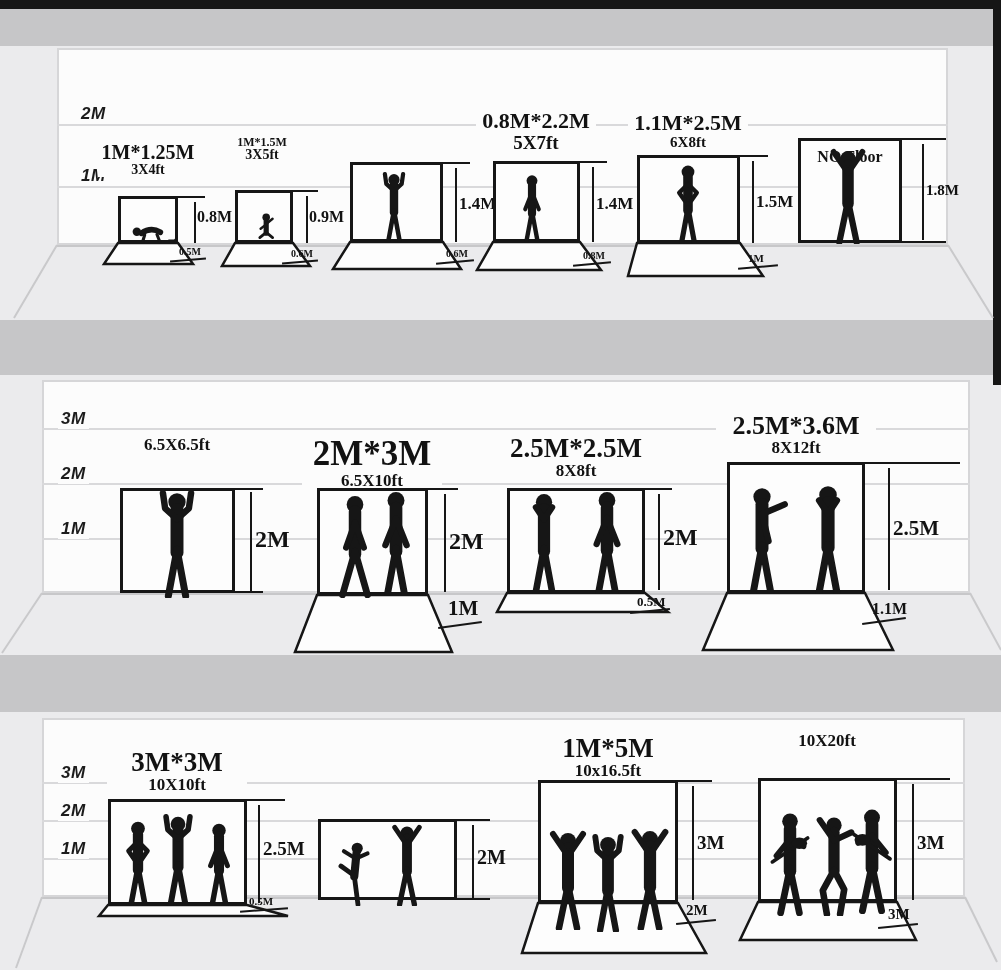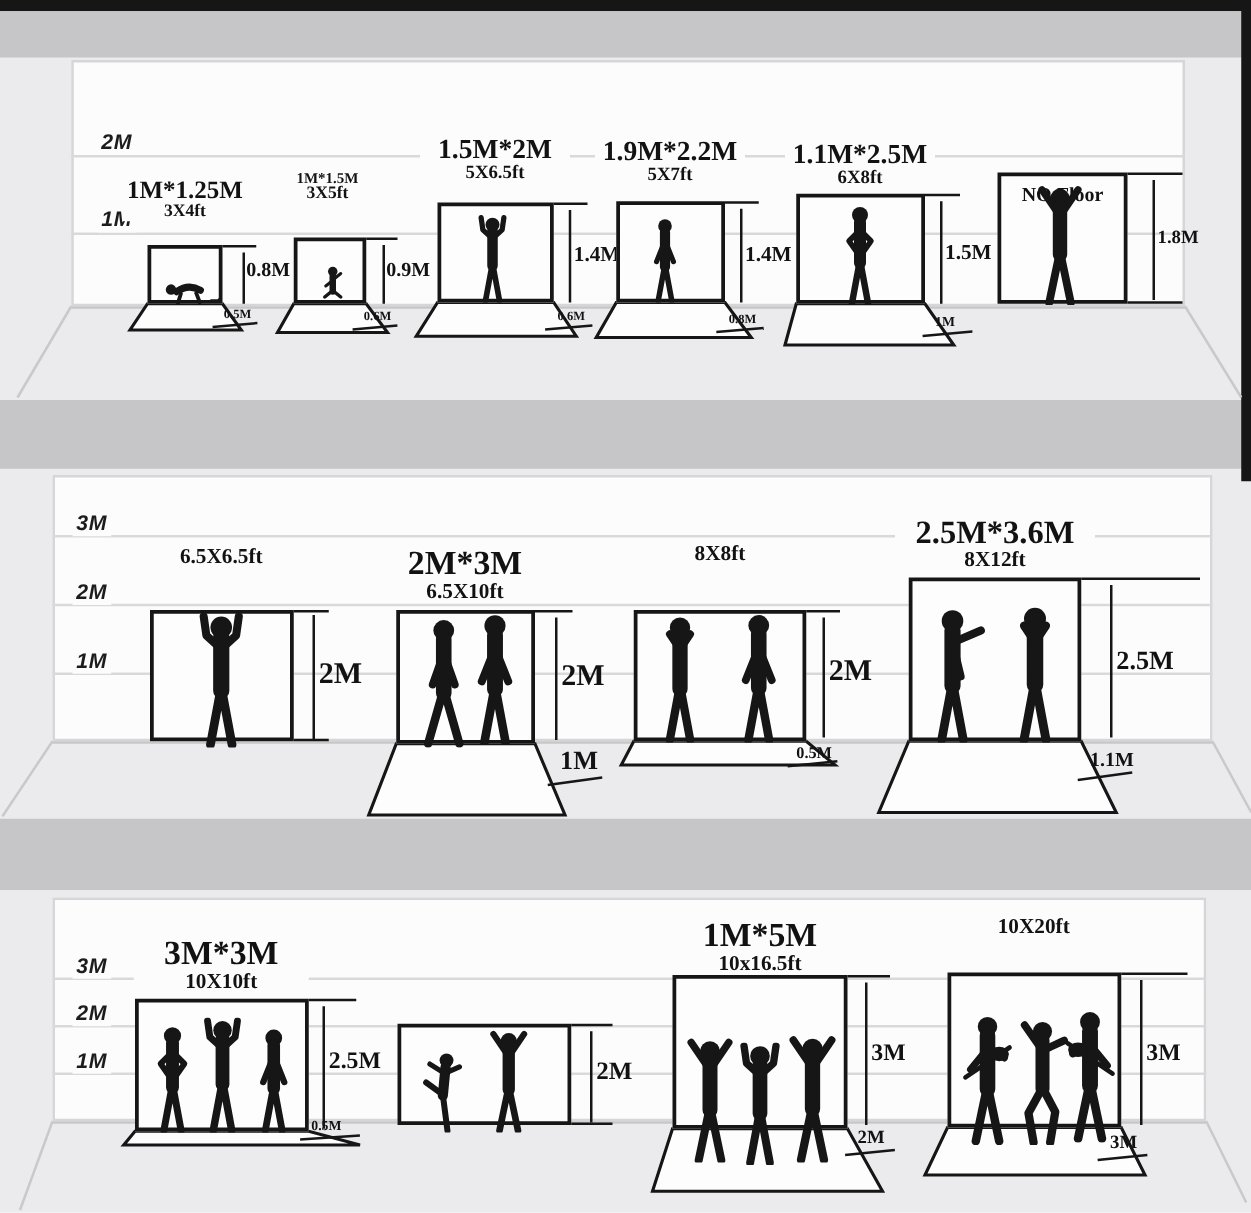--- a/index.html
+++ b/index.html
@@ -222,42 +222,38 @@
         <use href="#p-sit"></use>
       </svg>
     <div class="hline" style="left:293px;top:190px;width:25px"></div>
     <div class="vline" style="left:306px;top:196px;height:47px"></div>
     <div class="dlab" style="left:309px;top:208px;font-size:16px">0.9M</div>
     <div class="flab" style="left:291px;top:248px;font-size:10px">0.6M</div>
     <div class="hline" style="left:282px;top:261px;width:36px;transform:rotate(-5deg)"></div>
   </div>
 
   <div class="bd">
-    <div class="t" style="left:336px;top:108px;width:120px">
-        <div class="t1" style="font-size:22px">1.5M*2M</div>
-        <div class="t2" style="font-size:15px">5X6.5ft</div>
-      </div>
     <svg class="trap" style="left:330px;top:240px" width="140" height="32">
         <polygon points="20,2 113,2 131,29 3,29"></polygon>
       </svg>
     <div class="frame" style="left:350px;top:162px;width:93px;height:80px"></div>
     <svg class="fig" style="left:372px;top:172px" width="44" height="70" viewBox="0 0 100 200">
         <use href="#p-w"></use>
       </svg>
     <div class="hline" style="left:443px;top:162px;width:27px"></div>
     <div class="vline" style="left:455px;top:168px;height:74px"></div>
     <div class="dlab" style="left:459px;top:194px;font-size:17px">1.4M</div>
     <div class="flab" style="left:446px;top:248px;font-size:10px">0.6M</div>
     <div class="hline" style="left:436px;top:261px;width:38px;transform:rotate(-5deg)"></div>
   </div>
 
   <div class="bd">
     <div class="t" style="left:476px;top:110px;width:120px">
-        <div class="t1" style="font-size:22px">1.9M*2.2M</div>
-        <div class="t2" style="font-size:15px">5X7ft</div>
+        <div class="t1" style="font-size:22px">0.8M*2.2M</div>
+        <div class="t2" style="font-size:19px">5X7ft</div>
       </div>
     <svg class="trap" style="left:474px;top:240px" width="135" height="33">
         <polygon points="19,2 106,2 127,30 3,30"></polygon>
       </svg>
     <div class="frame" style="left:493px;top:161px;width:87px;height:81px"></div>
     <svg class="fig" style="left:512px;top:174px" width="40" height="68" viewBox="0 0 100 200">
         <use href="#p-stand"></use>
       </svg>
     <div class="hline" style="left:580px;top:161px;width:27px"></div>
     <div class="vline" style="left:592px;top:167px;height:75px"></div>
@@ -306,21 +302,21 @@
         <use href="#p-w"></use>
       </svg>
     <div class="hline" style="left:235px;top:488px;width:28px"></div>
     <div class="hline" style="left:235px;top:591px;width:28px"></div>
     <div class="vline" style="left:250px;top:492px;height:100px"></div>
     <div class="dlab" style="left:255px;top:526px;font-size:24px">2M</div>
   </div>
 
   <div class="bd">
     <div class="t" style="left:302px;top:436px;width:140px">
-        <div class="t1" style="font-size:27px">2M*3M</div>
+        <div class="t1" style="font-size:35px">2M*3M</div>
         <div class="t2" style="font-size:17px">6.5X10ft</div>
       </div>
     <svg class="trap" style="left:292px;top:593px" width="165" height="62">
         <polygon points="25,2 136,2 160,59 3,59"></polygon>
       </svg>
     <div class="frame" style="left:317px;top:488px;width:111px;height:107px"></div>
     <svg class="fig" style="left:328px;top:494px" width="54" height="104" viewBox="0 0 100 200">
         <use href="#p-walk"></use>
       </svg>
     <svg class="fig" style="left:368px;top:490px" width="56" height="106" viewBox="0 0 100 200">
@@ -328,20 +324,21 @@
       </svg>
     <div class="hline" style="left:428px;top:488px;width:30px"></div>
     <div class="vline" style="left:444px;top:494px;height:98px"></div>
     <div class="dlab" style="left:449px;top:528px;font-size:24px">2M</div>
     <div class="flab" style="left:448px;top:596px;font-size:21px">1M</div>
     <div class="hline" style="left:438px;top:624px;width:44px;transform:rotate(-8deg)"></div>
   </div>
 
   <div class="bd">
     <div class="t" style="left:496px;top:434px;width:160px">
+        <div class="t1" style="font-size:27px">2.5M*2.5M</div>
         <div class="t2" style="font-size:17px">8X8ft</div>
       </div>
     <svg class="trap" style="left:493px;top:591px" width="180" height="24">
         <polygon points="14,2 152,2 175,21 4,21"></polygon>
       </svg>
     <div class="frame" style="left:507px;top:488px;width:138px;height:105px"></div>
     <svg class="fig" style="left:516px;top:492px" width="56" height="102" viewBox="0 0 100 200">
         <use href="#p-cam"></use>
       </svg>
     <svg class="fig flip" style="left:578px;top:490px" width="58" height="104" viewBox="0 0 100 200">

